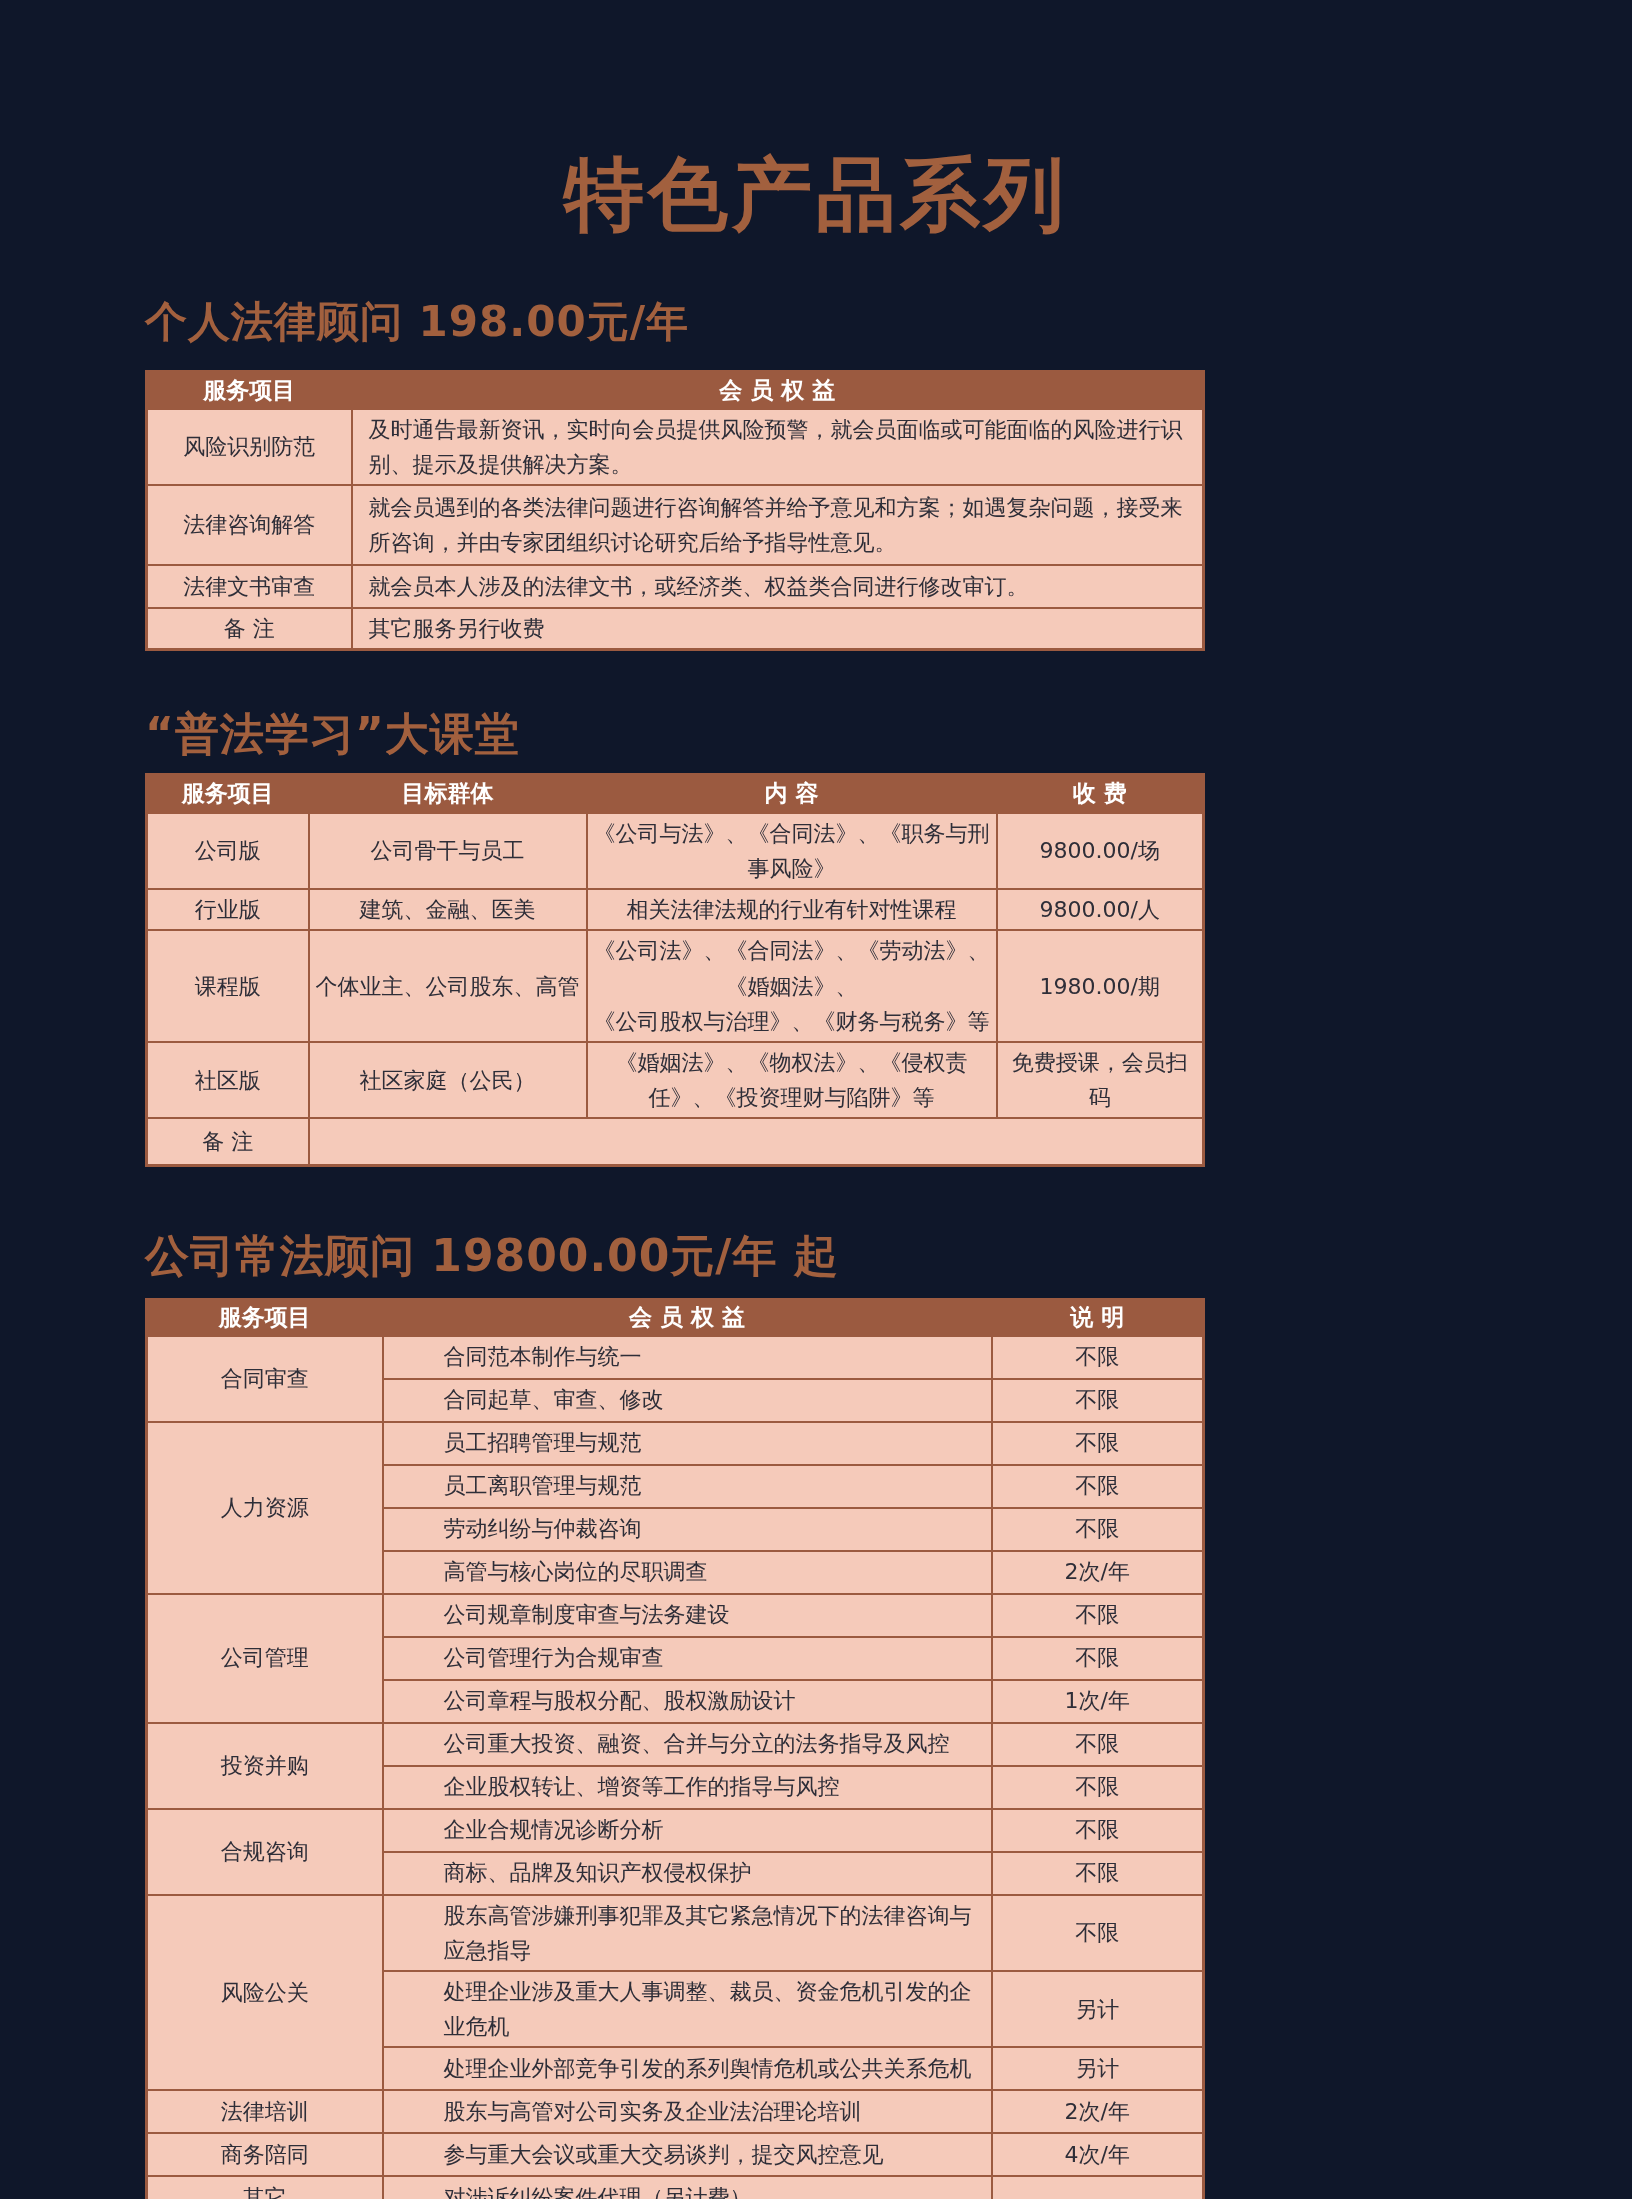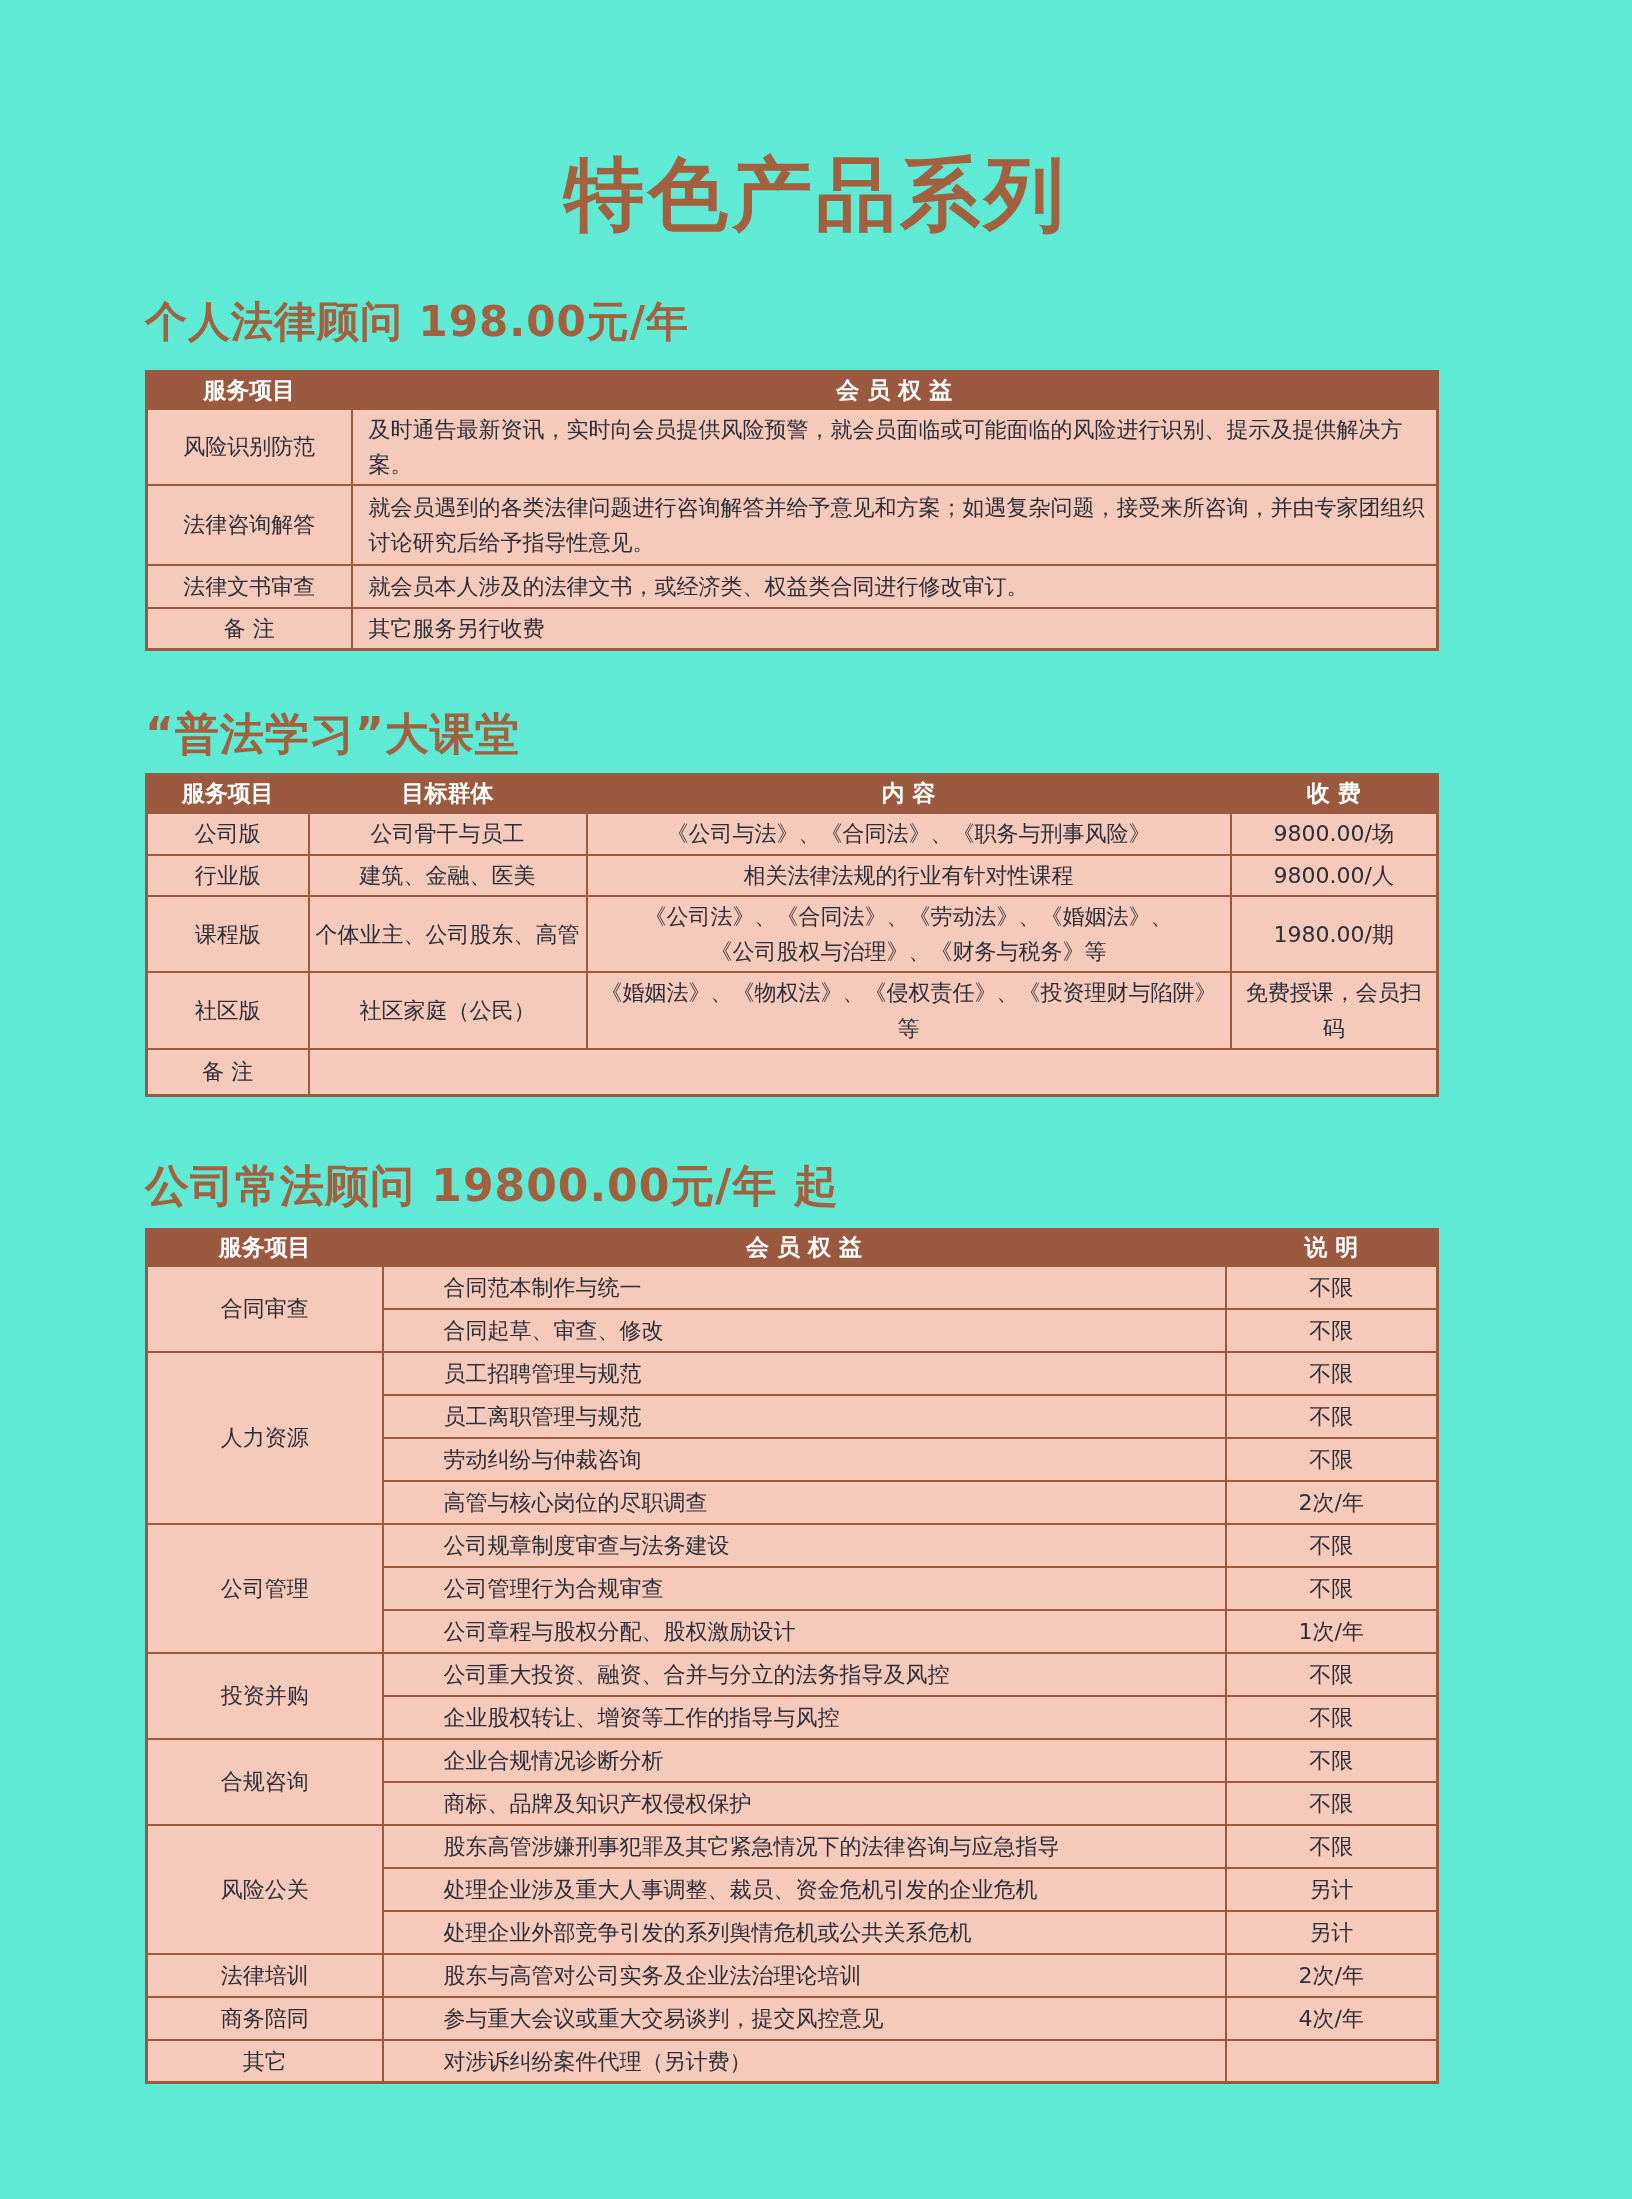--- a/index.html
+++ b/index.html
@@ -2,21 +2,21 @@
 <html><head>
 <meta charset="utf-8">
 <style>
   html,body{margin:0;padding:0;background:#ffffff;}
   body{
     width:1632px;height:2199px;
     font-family:"DejaVu Sans","Liberation Sans",sans-serif;
     color:#2e2e38;
     -webkit-text-size-adjust:none;
   }
-  .page{width:1632px;height:2199px;background:#5eead4;overflow:hidden;}
+  .page{width:1632px;height:2199px;background:#0f172a;overflow:hidden;}
 
   
   .main-title{
     margin:0;padding-top:150px;
     text-align:center;
     font-family:"DejaVu Serif","Liberation Serif",serif;
     font-weight:bold;
     font-size:80px;line-height:1.1;
     letter-spacing:4px;
     color:#a2603e;
@@ -31,21 +31,21 @@
     color:#a2603e;
     letter-spacing:1px;
   }
   .sh1{margin-top:62px;}
   .sh2{margin-top:60px;font-size:44px;}
   .sh3{margin-top:66px;font-size:44px;}
 
   table.brochure-table{
     border-collapse:collapse;
     table-layout:fixed;
-    width:1294px;
+    width:1060px;
     border:3px solid #9b5a40;
   }
   .mt1{margin-top:26px;}
   .mt2{margin-top:16px;}
   .mt3{margin-top:19px;}
 
   .brochure-table th,.brochure-table td{
     border:2px solid #9b5a40;
     vertical-align:middle;
     text-align:center;

